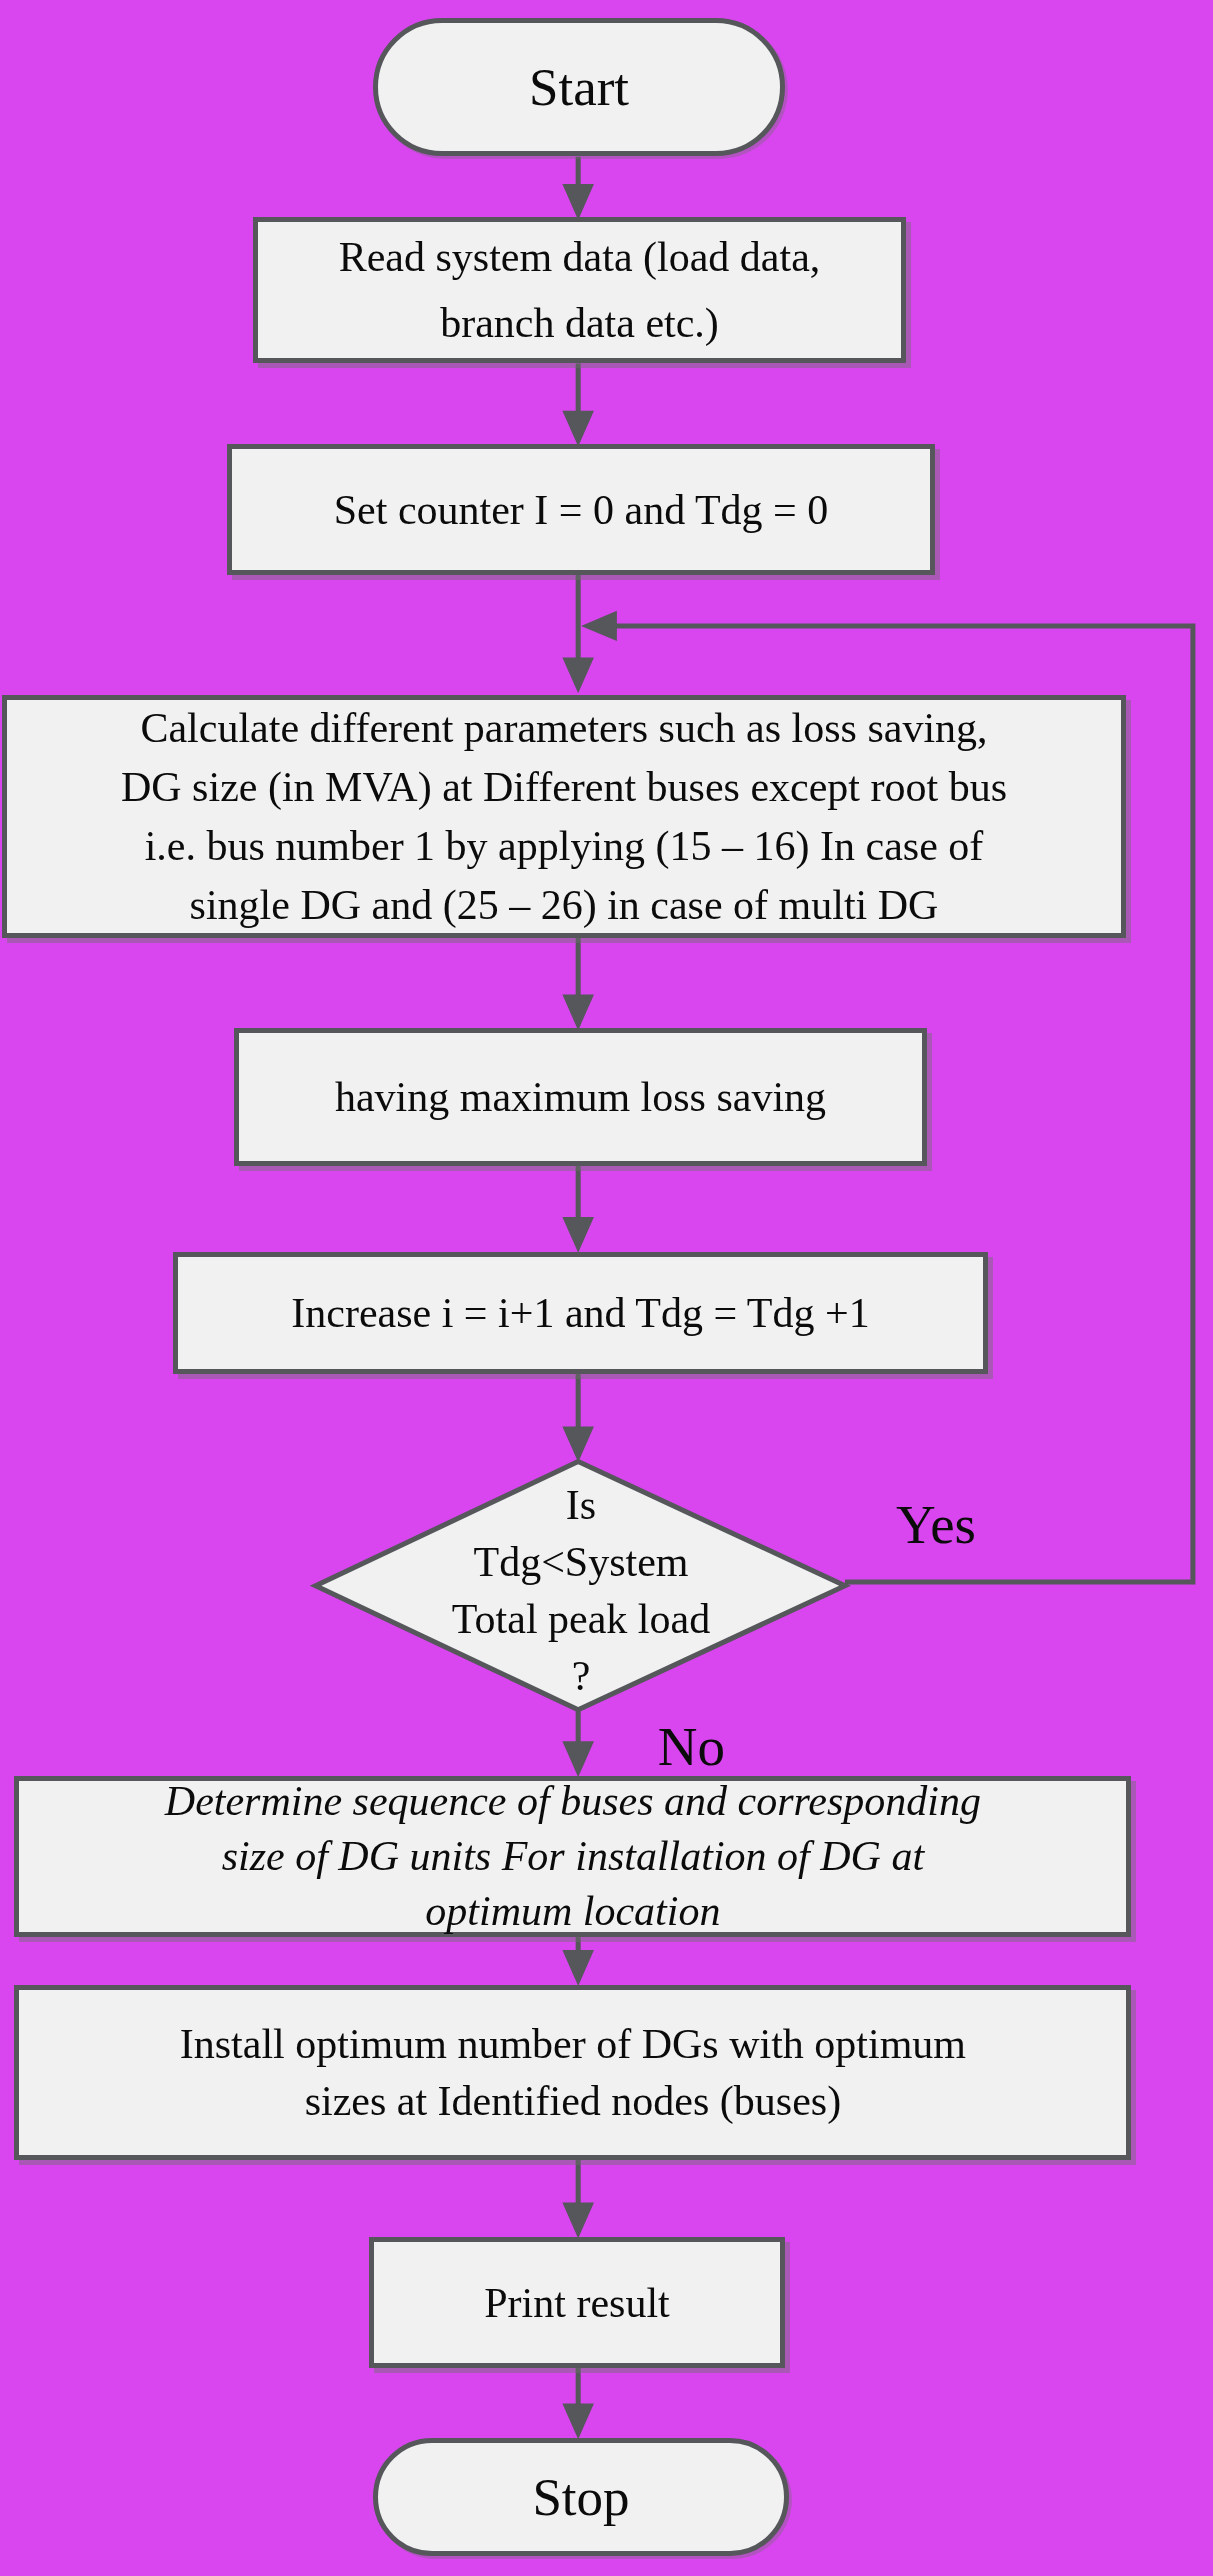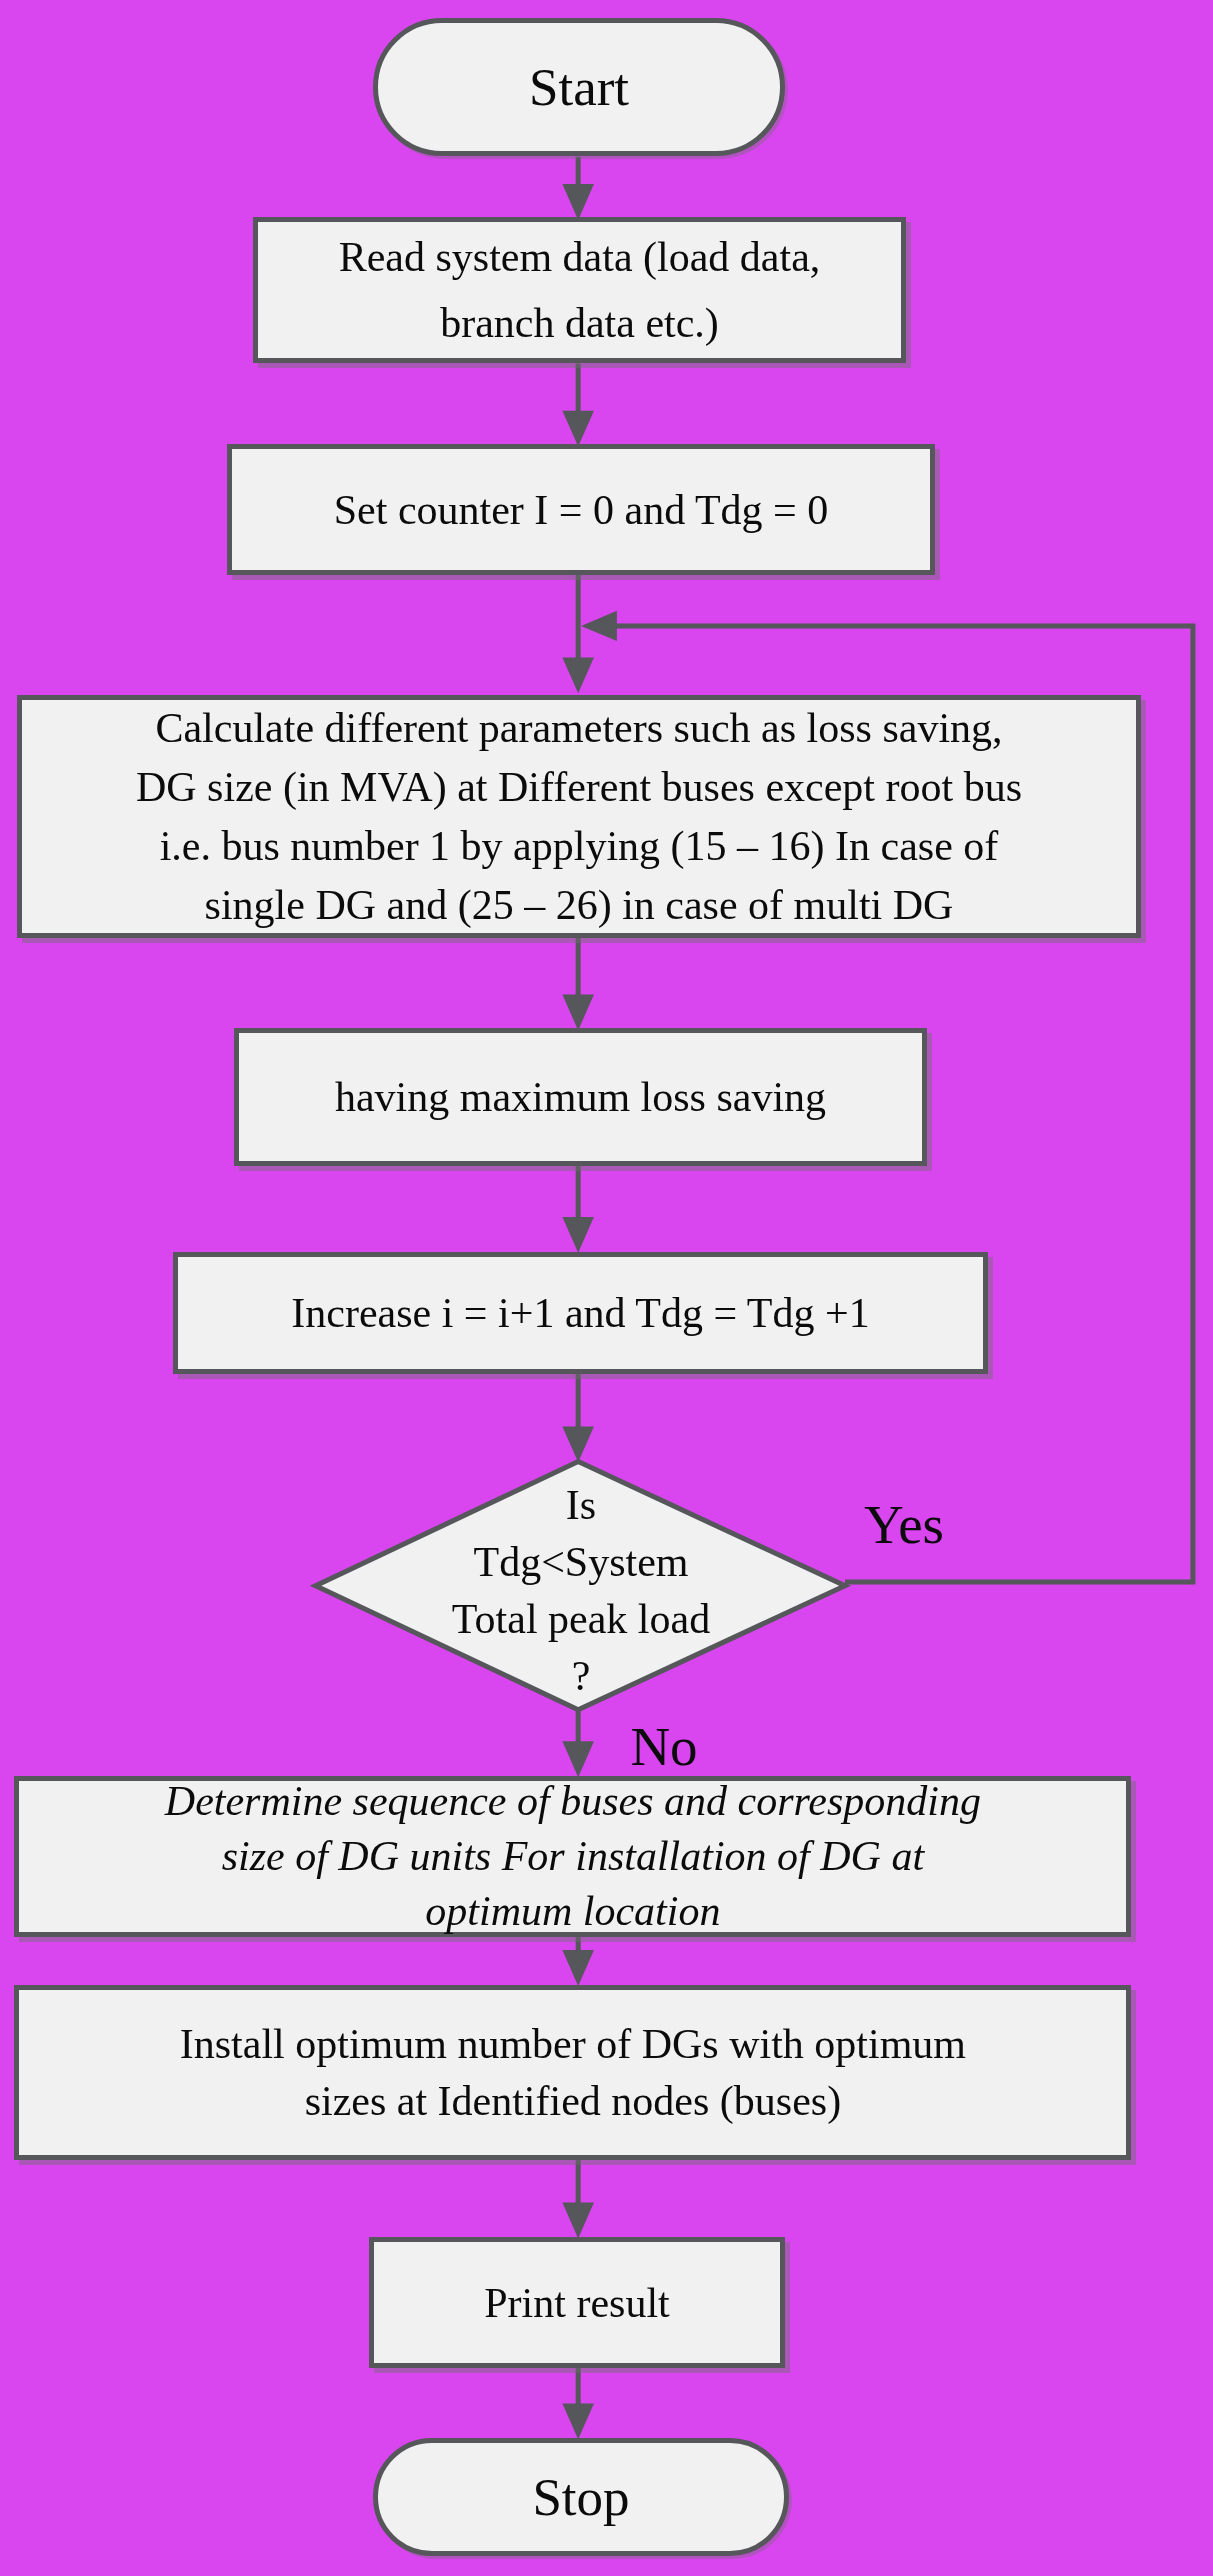--- a/index.html
+++ b/index.html
@@ -41,21 +41,21 @@
   .terminator {
     border-radius: 79px;
     box-shadow: 2.9px 2.9px 0 rgba(110,110,110,0.35);
     font-size: 53px;
   }
   .process { font-size: 42px; }
 
   #node-start   { left: 373px; top: 18px;   width: 412px;  height: 138px; }
   #node-read    { left: 253px; top: 217px;  width: 653px;  height: 146px; line-height: 66px; }
   #node-set     { left: 227px; top: 444px;  width: 708px;  height: 131px; }
-  #node-calc    { left: 17px;  top: 695px;  width: 1124px; height: 243px; line-height: 59px; }
+  #node-calc    { left: 2px;  top: 695px;  width: 1124px; height: 243px; line-height: 59px; }
   #node-choose  { left: 234px; top: 1028px; width: 693px;  height: 138px; line-height: 63px; }
   #node-incr    { left: 173px; top: 1252px; width: 815px; height: 122px; }
   #node-det     { left: 14.4px;  top: 1776px; width: 1117px; height: 161px; line-height: 55px; font-style: italic; }
   #node-install { left: 14.4px;  top: 1985px; width: 1117px; height: 175px; line-height: 57px; }
   #node-print   { left: 369px; top: 2237px; width: 416px;  height: 131px; }
   #node-stop    { left: 373px; top: 2438px; width: 416px;  height: 118px; border-radius: 60px; }
 
   #decision-text {
     position: absolute;
     left: 316px;
@@ -66,21 +66,21 @@
     line-height: 57px;
     text-align: center;
     display: flex;
     flex-direction: column;
     align-items: center;
     justify-content: flex-start;
   }
   .edge-label {
     position: absolute;
     font-size: 55px;
-    text-align: center;
+    text-align: right;
   }
   #label-yes { left: 832px; top: 1493px; width: 144px; }
   #label-no  { left: 603px;  top: 1715px; width: 122px; }
 </style>
 </head>
 <body>
 
 <div id="canvas">
 
   <svg id="connectors" viewBox="0 0 1691 3590" xmlns="http://www.w3.org/2000/svg">

